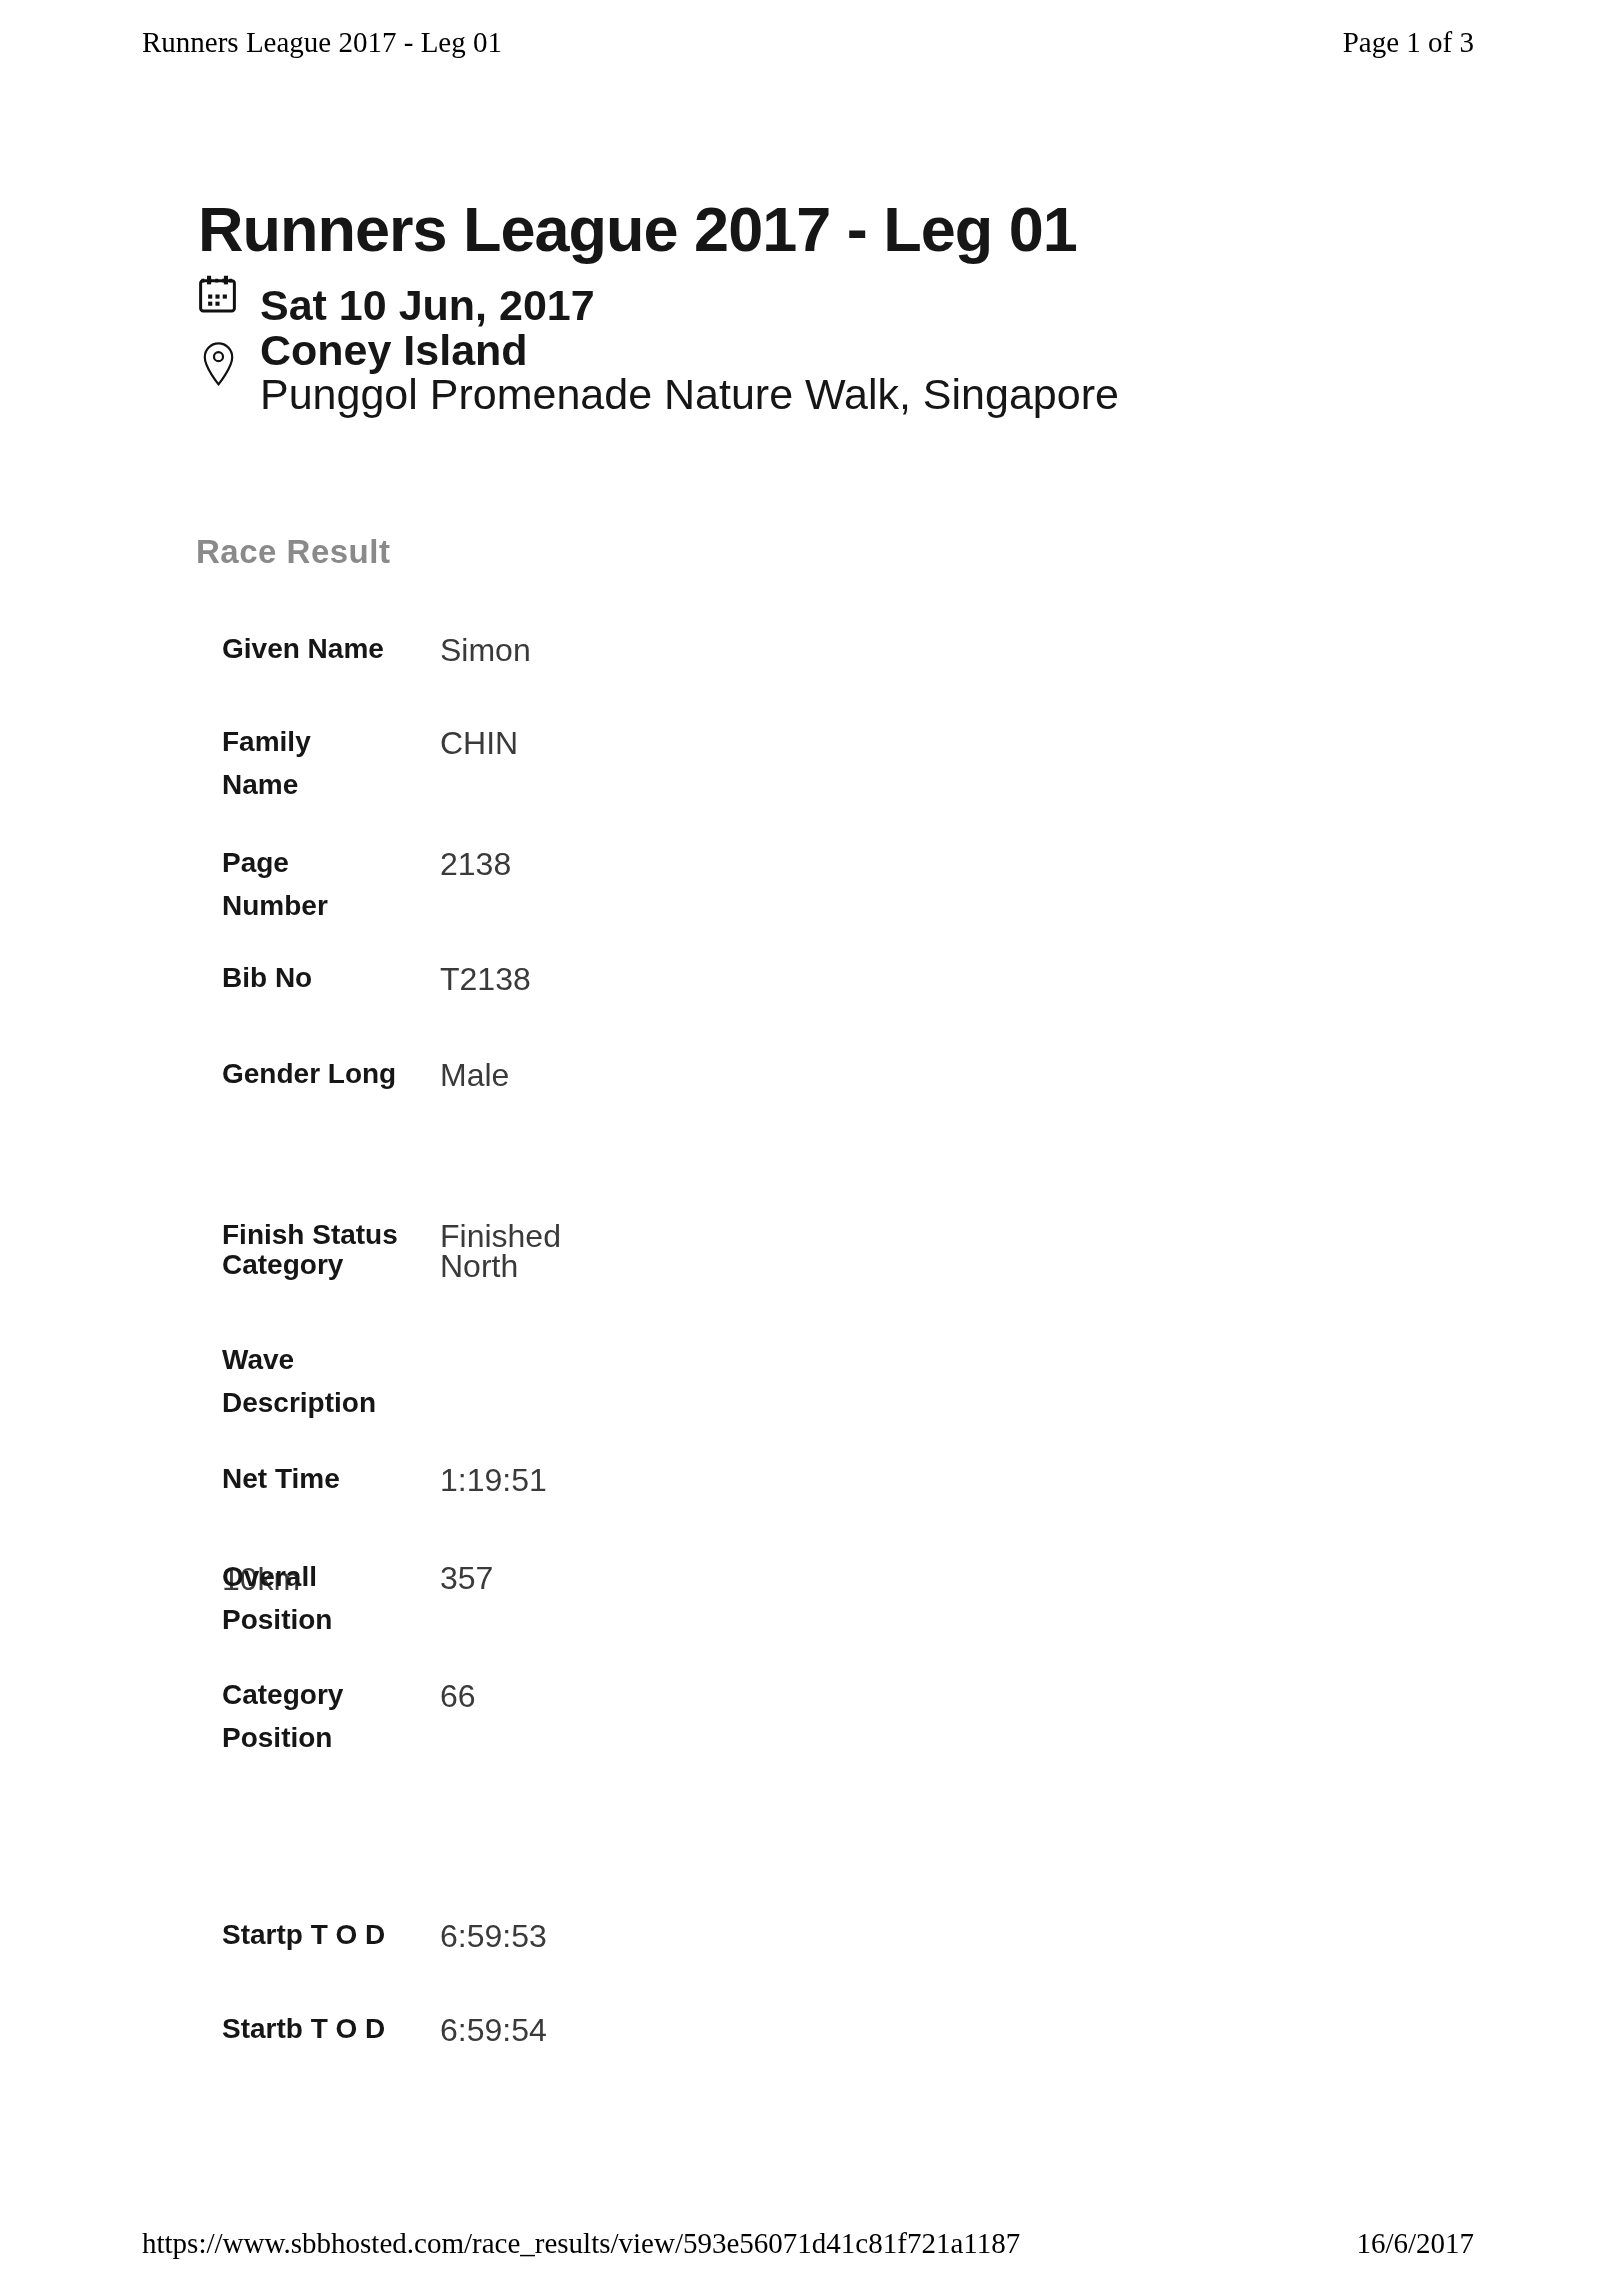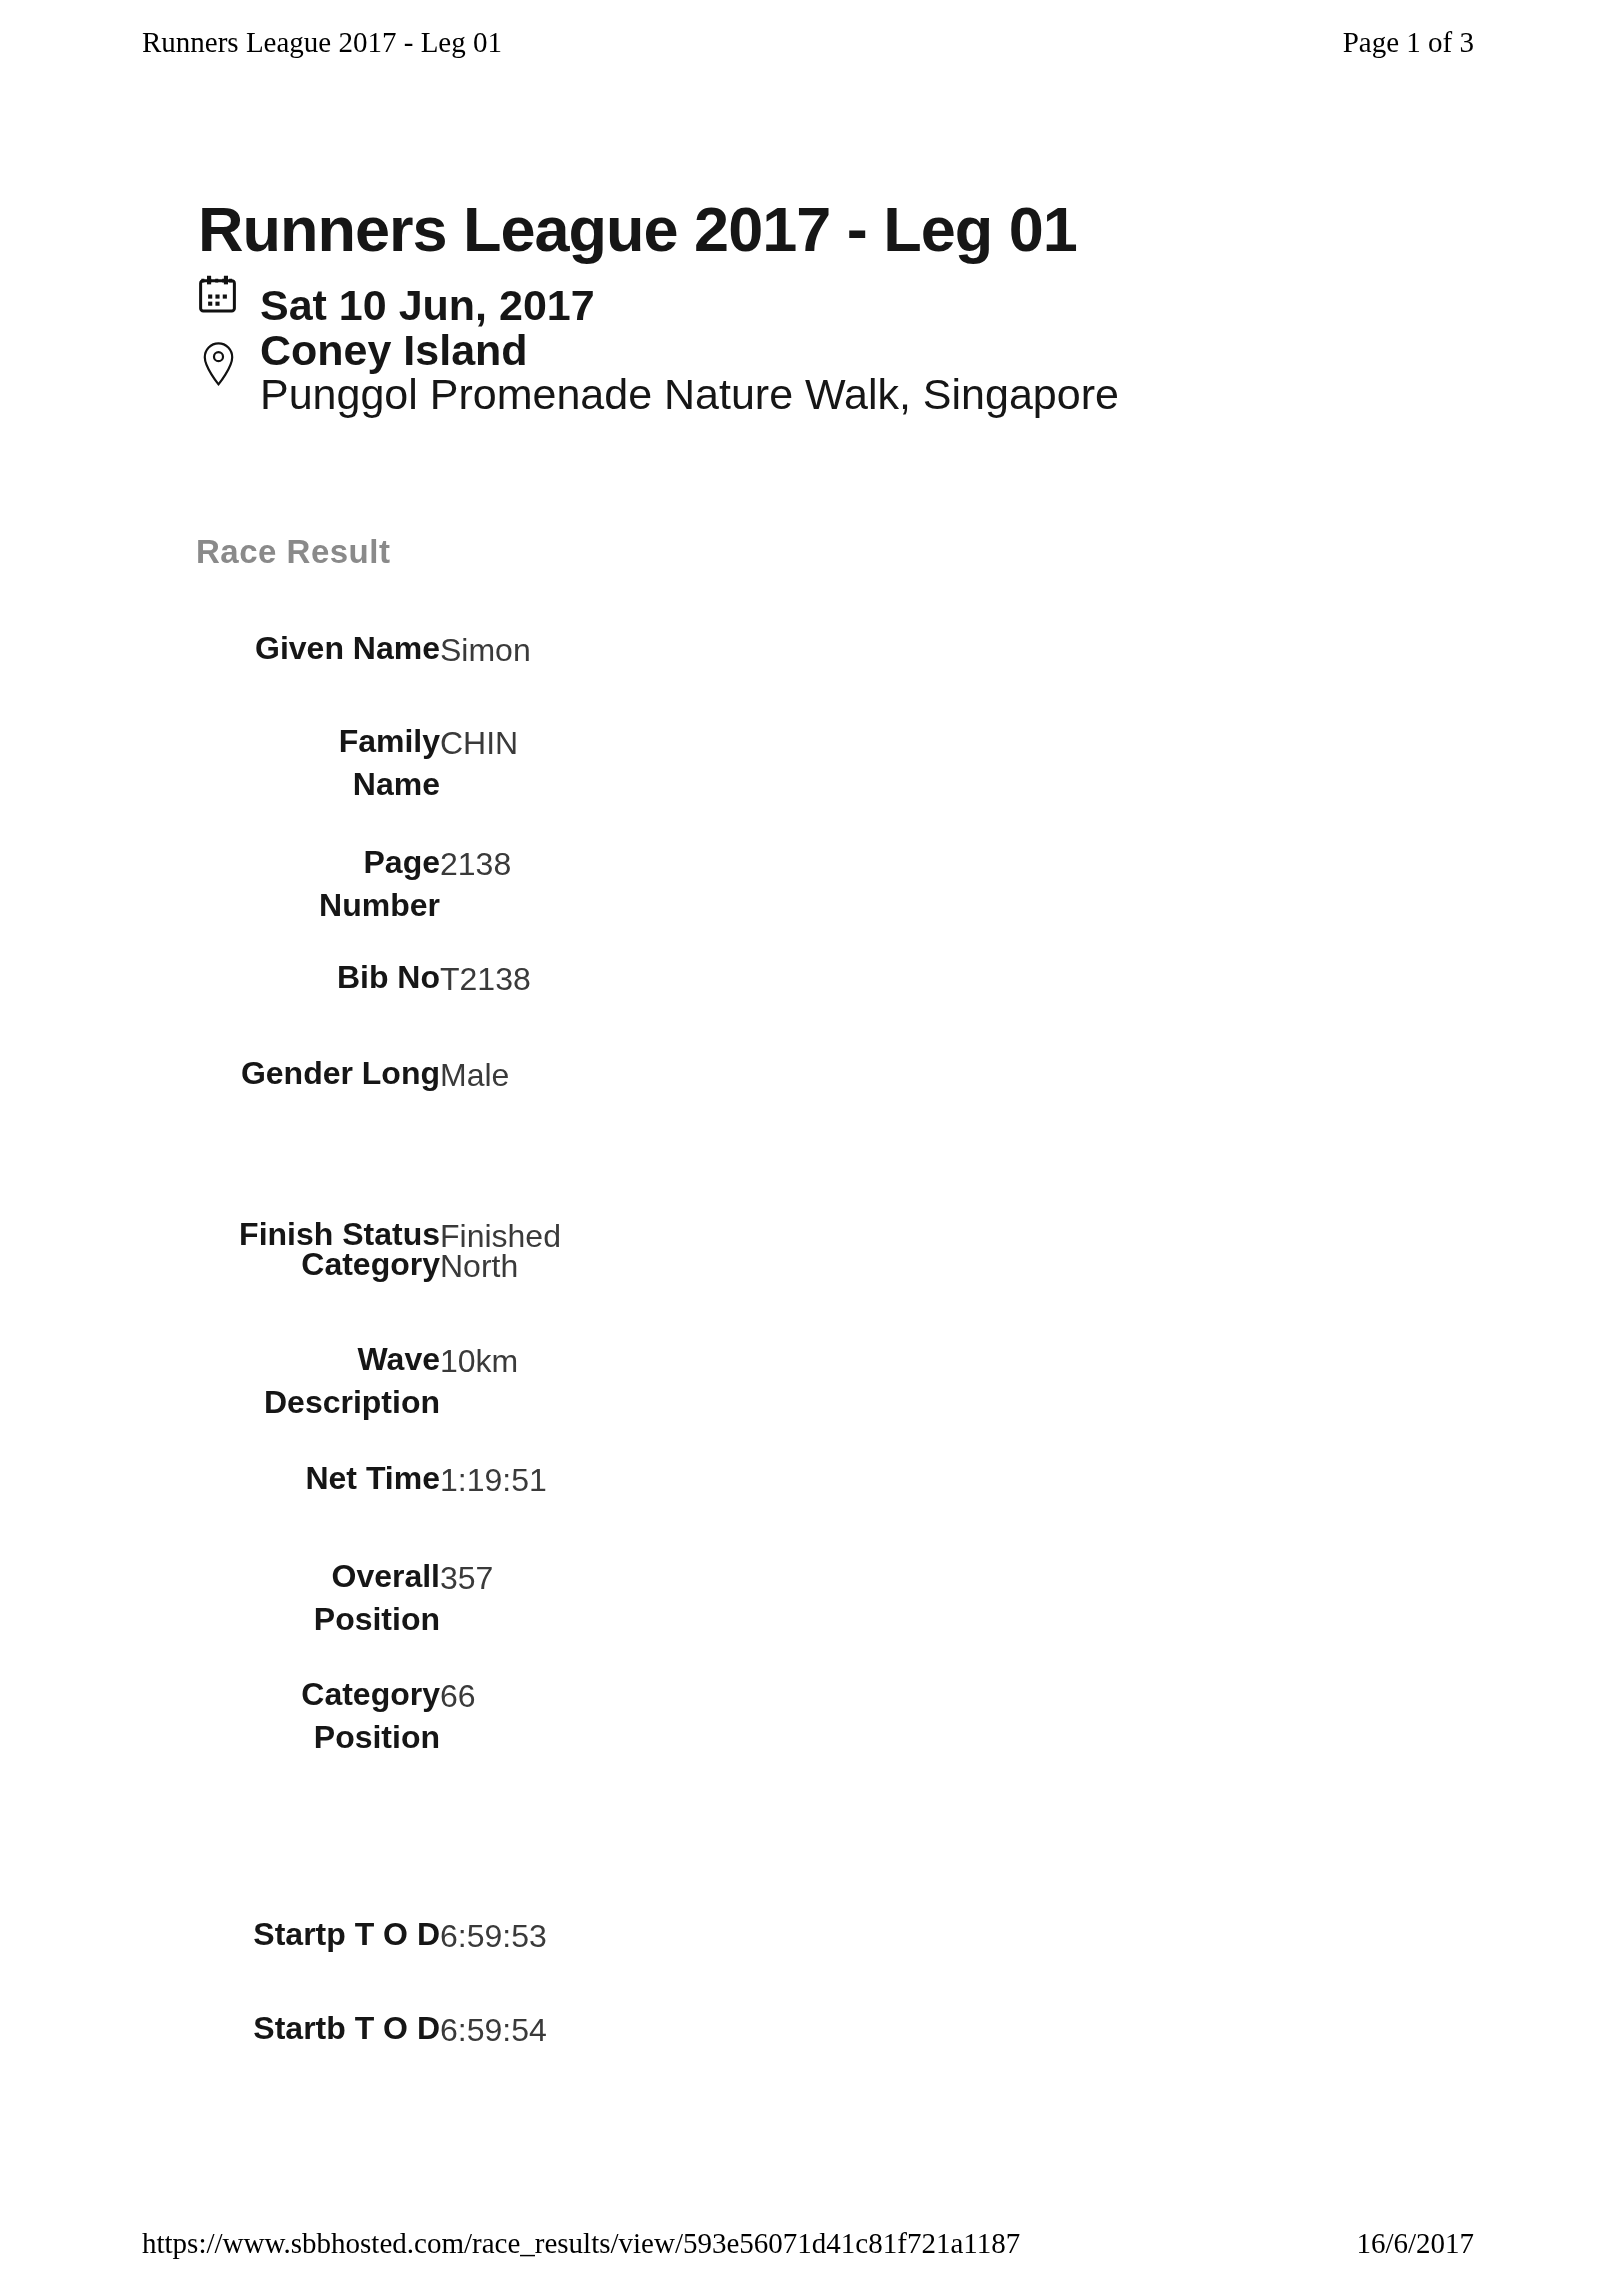--- a/index.html
+++ b/index.html
@@ -78,26 +78,25 @@
   
   #result-list{position:absolute;left:0;top:0;width:100%;height:100%;}
   .field-row{
     position:absolute;
     left:222px;
     display:flex;
     align-items:flex-start;
   }
   .field-label{
     flex:0 0 218px;
-    font-size:32px;
+    font-size:28px;
     font-weight:700;
     line-height:43px;
     color:var(--text-primary);
     white-space:pre-line;
-    text-align:right;
   }
   .field-value{
     font-size:32px;
     font-weight:400;
     line-height:43px;
     padding-top:2px;
     color:var(--text-value);
     white-space:nowrap;
   }
 </style>
@@ -165,21 +164,21 @@
         <div class="field-value">Male</div>
       </div>
       <div class="field-row" style="top: 1178px; margin-top: 35px;">
         <div class="field-label">Finish Status</div>
         <div class="field-value">Finished</div>
       </div>
       <div class="field-row" style="top: 1243px;">
         <div class="field-label">Category</div>
         <div class="field-value">North</div>
       </div>
-      <div class="field-row" style="top: 1338px;">
+      <div class="field-row" style="top: 1338px; flex-direction: column;">
         <div class="field-label">Wave
 Description</div>
         <div class="field-value">10km</div>
       </div>
       <div class="field-row" style="top: 1457px;">
         <div class="field-label">Net Time</div>
         <div class="field-value">1:19:51</div>
       </div>
       <div class="field-row" style="top: 1555px;">
         <div class="field-label">Overall

